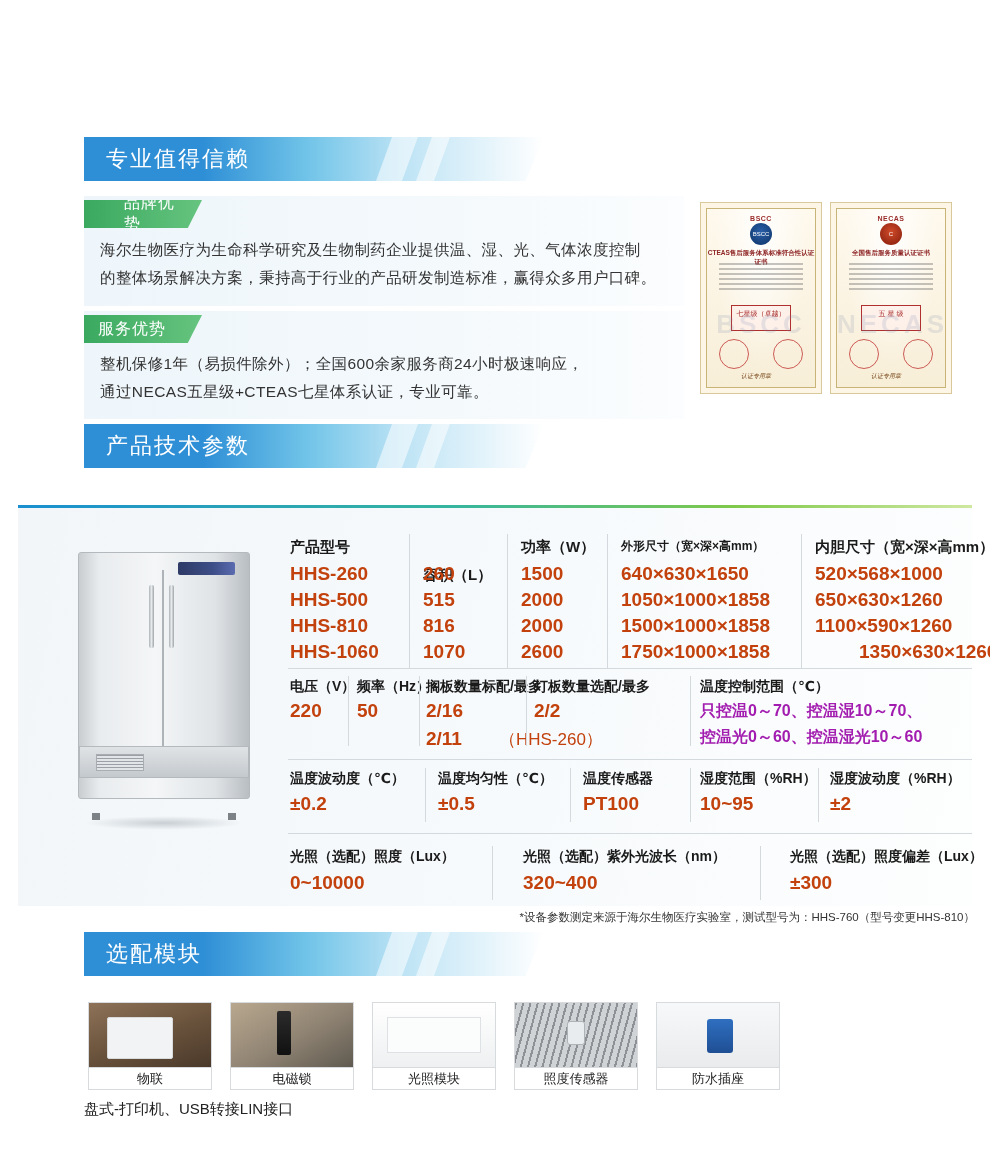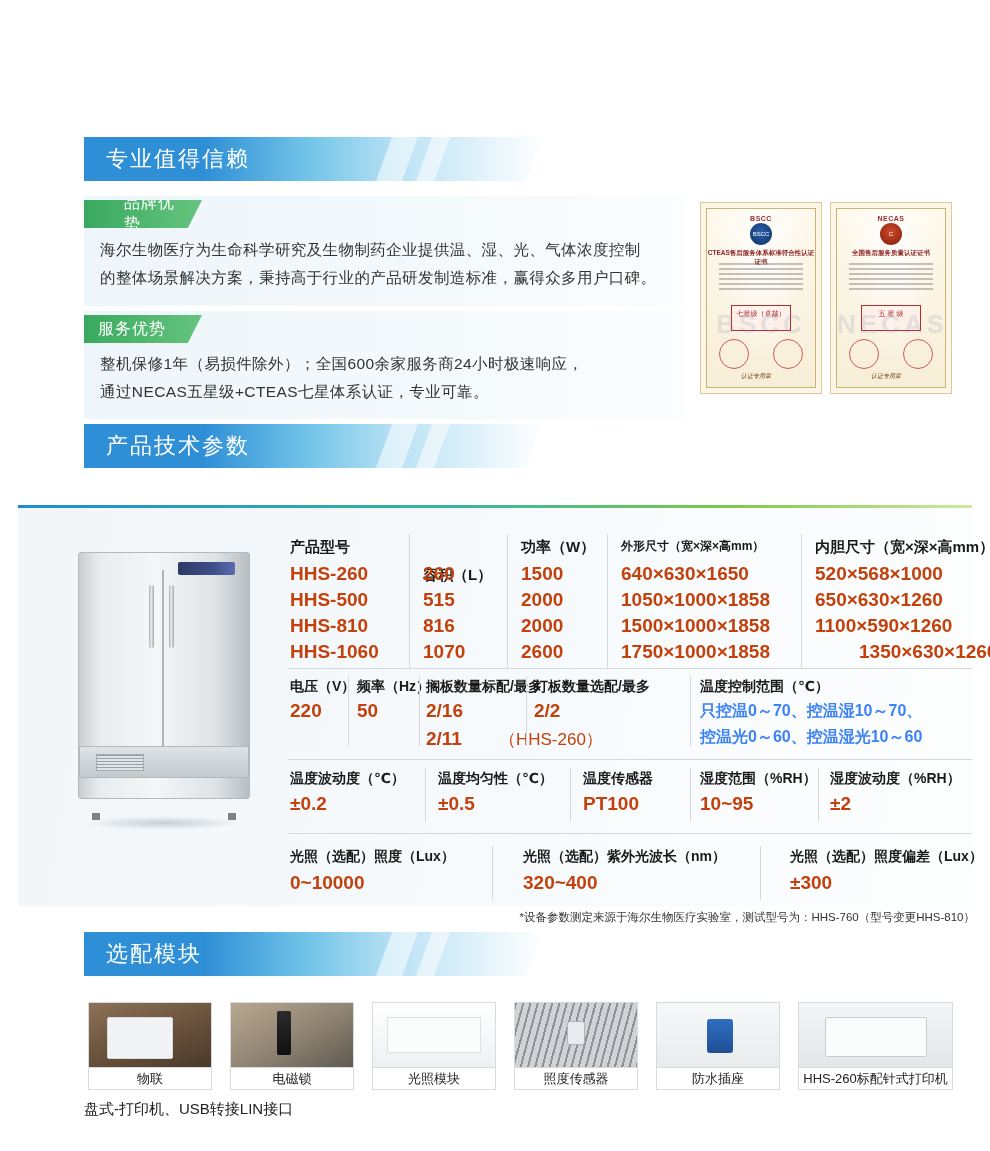--- a/index.html
+++ b/index.html
@@ -268,21 +268,21 @@
     position: absolute;
     font-size: 19px;
     color: #c2410c;
     font-weight: bold;
     white-space: nowrap;
   }
   .blk-value small { font-size: 17px; font-weight: normal; margin-left: 37px; }
   .blk-multi {
     position: absolute;
     font-size: 16px;
-    color: #3b82f6;
+    color: #a21caf;
     font-weight: bold;
     line-height: 26px;
     white-space: nowrap;
   }
   .footnote {
     position: absolute;
     font-size: 11.5px;
     color: #333;
     text-align: right;
   }
@@ -564,20 +564,16 @@
   <div class="mod" style="left:514px; top:1002px;">
     <div class="mod-img m4"></div>
     <div class="mod-cap">照度传感器</div>
   </div>
 
   <div class="mod" style="left:656px; top:1002px;">
     <div class="mod-img m5"></div>
     <div class="mod-cap">防水插座</div>
   </div>
 
-  <div class="mod wide" style="left:798px; top:1002px;">
-    <div class="mod-img m6"></div>
-    <div class="mod-cap wide">HHS-260标配针式打印机</div>
-  </div>
 
   <div class="mod-note" style="left:84px; top:1100px;">盘式-打印机、USB转接LIN接口</div>
 
 </div>
 
 </body></html>

